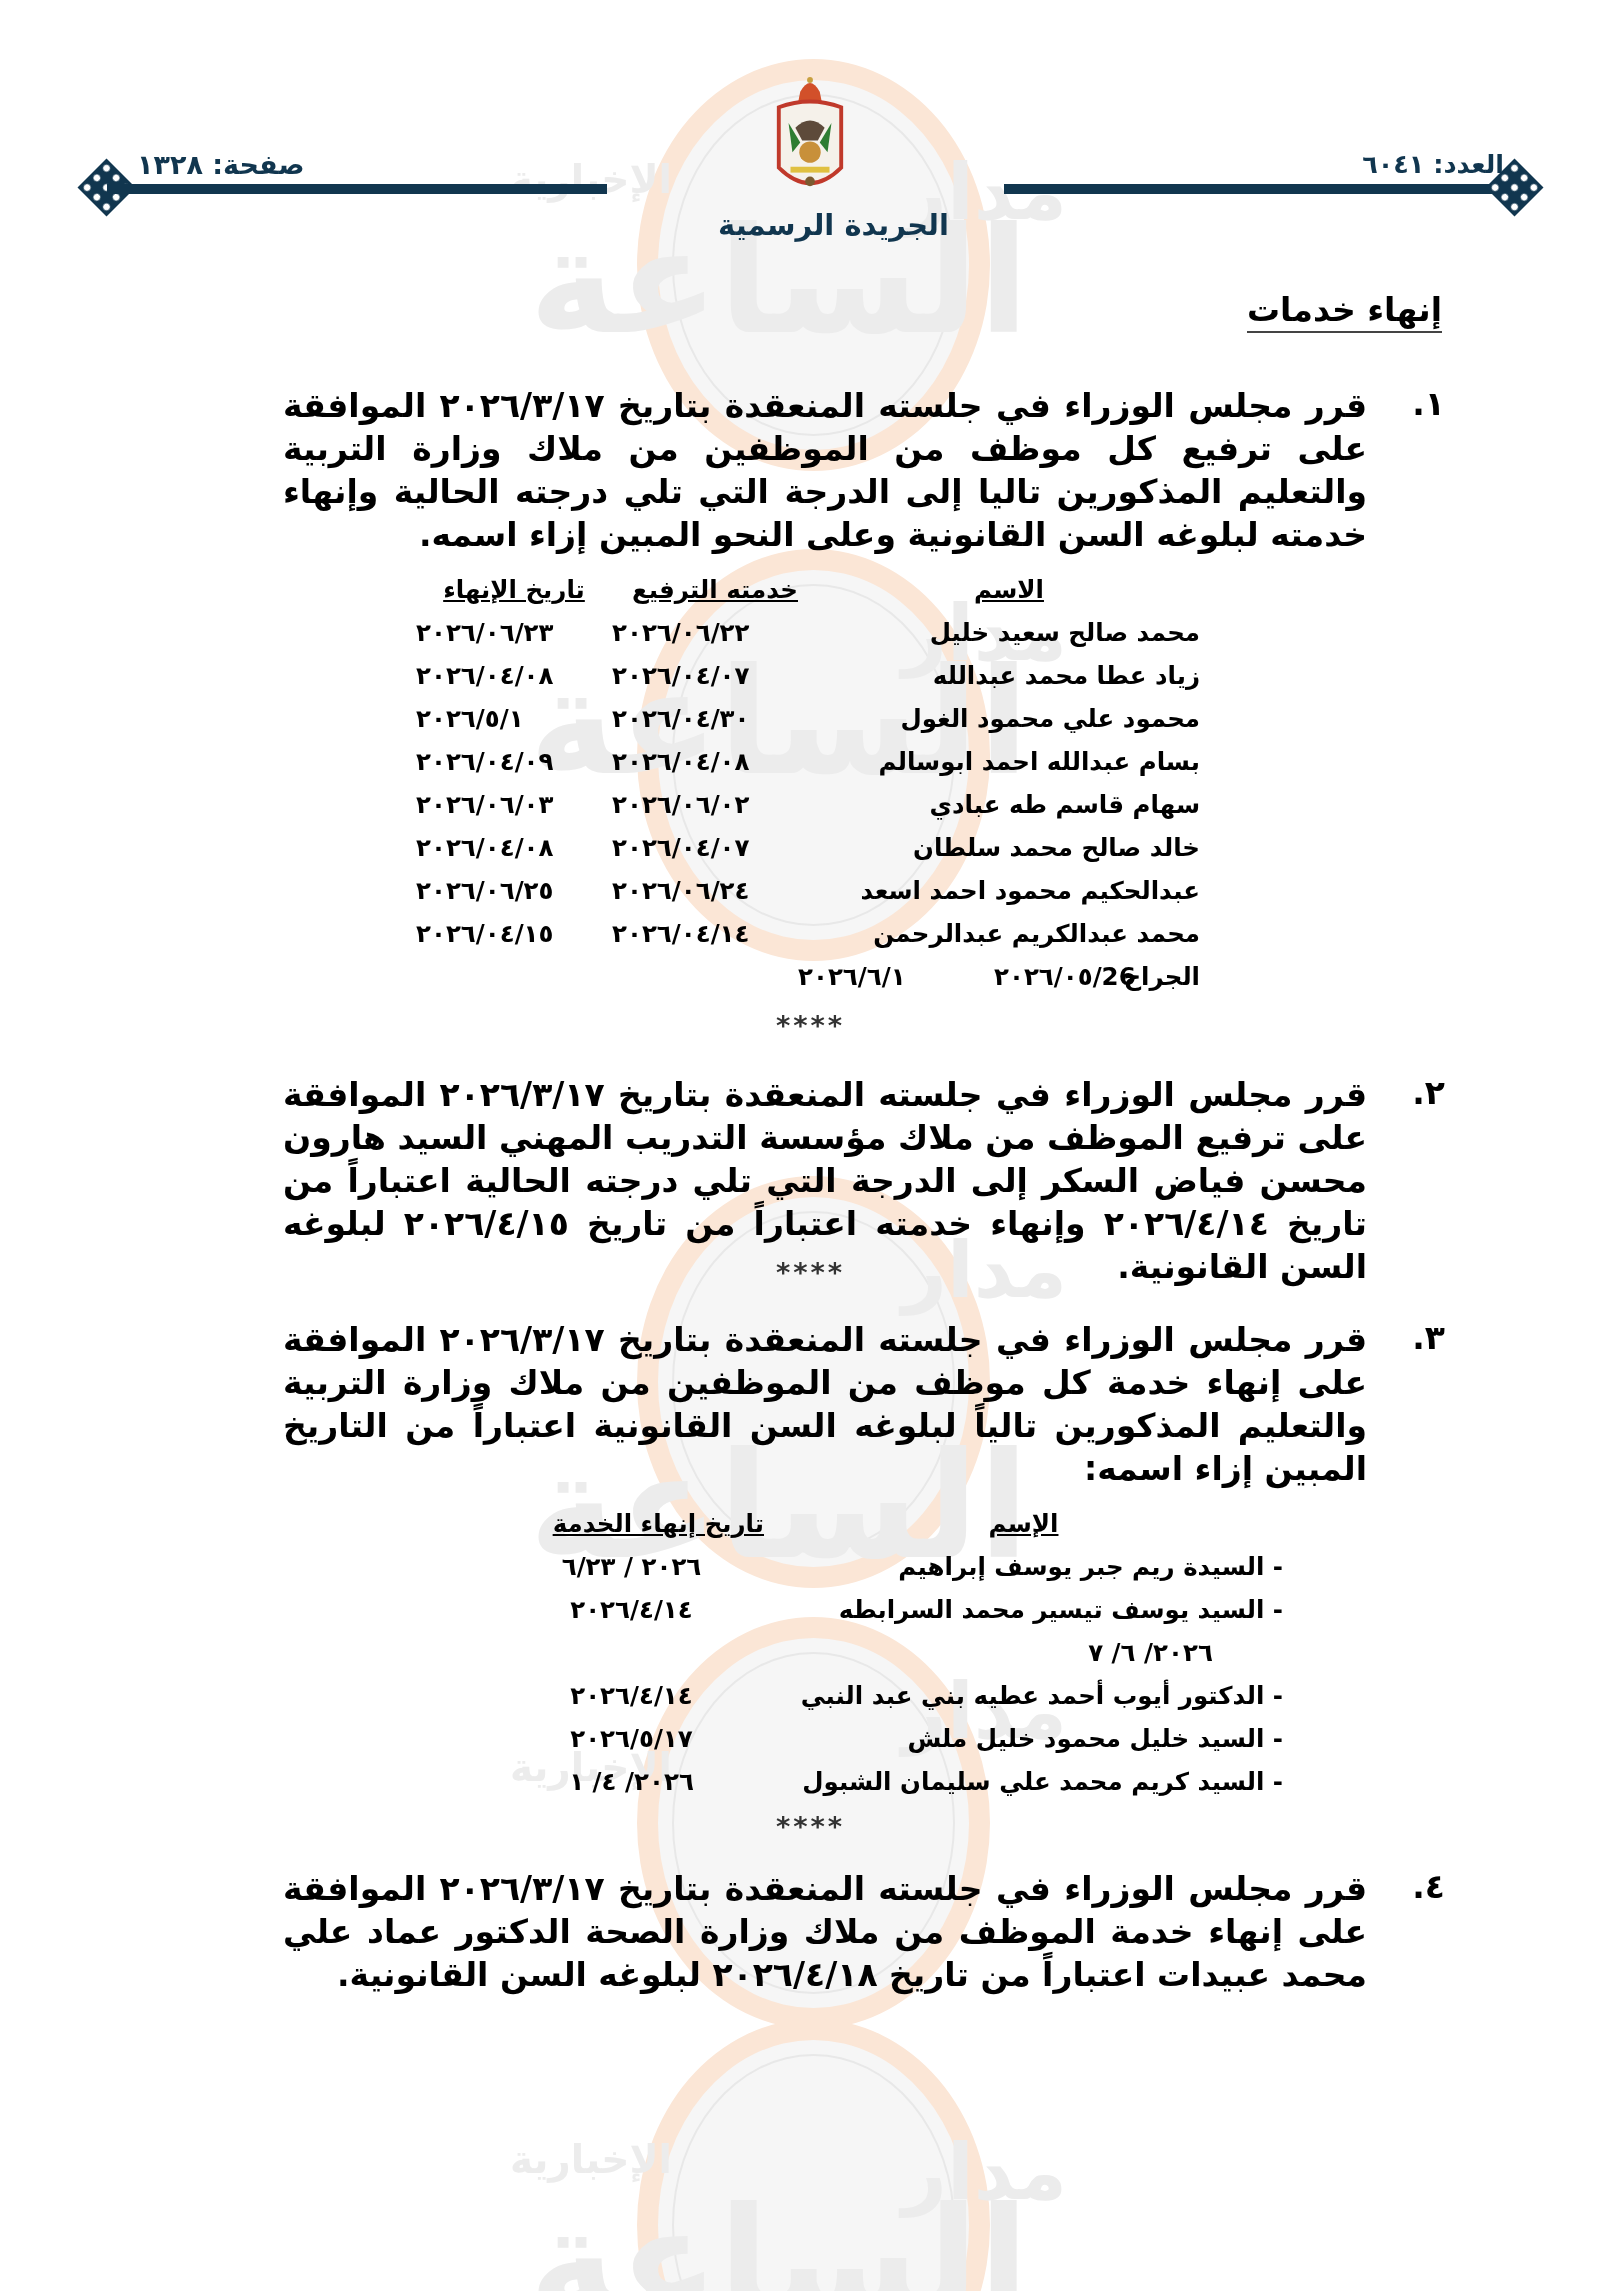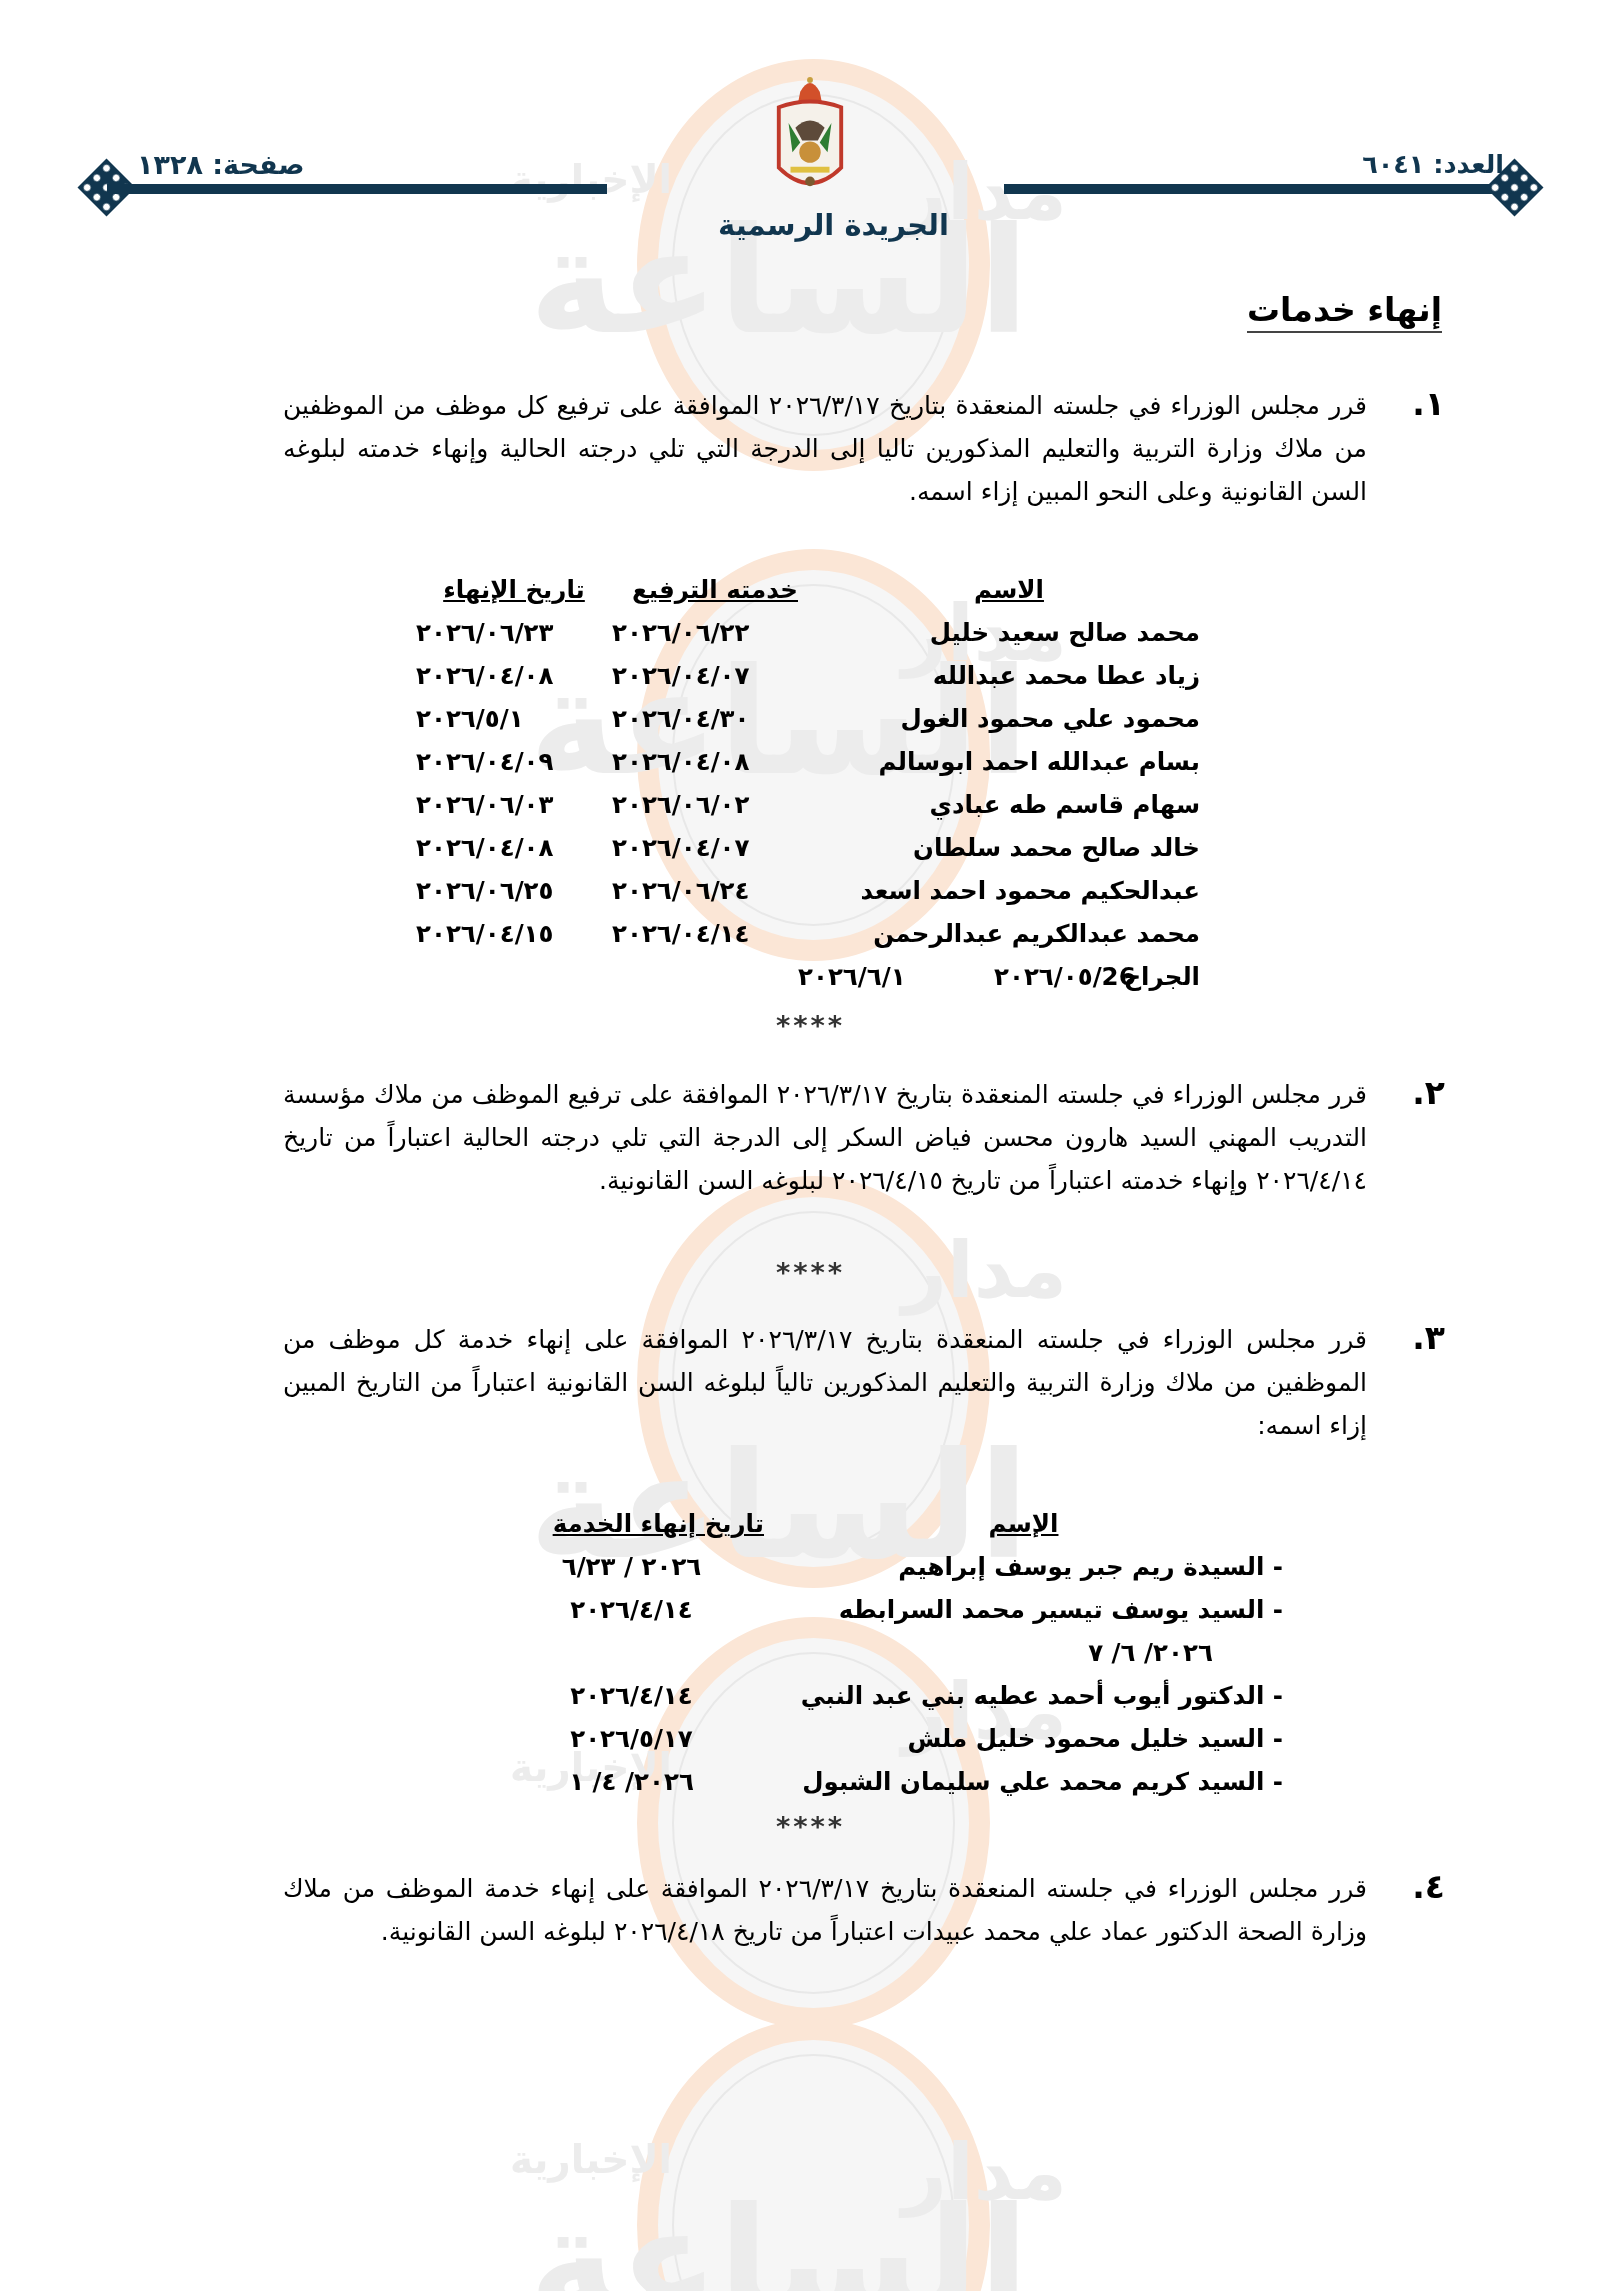--- a/index.html
+++ b/index.html
@@ -51,21 +51,21 @@
     }
     .section-title {
       position: absolute; top: 290px; right: 179px; font-size: 33px; font-weight: bold;
       direction: rtl; border-bottom: 2.9px double #444; padding-bottom: 2px; z-index: 2;
     }
     .item { position: absolute; right: 176px; width: 1196px; direction: rtl; z-index: 2; }
     .item .num {
       position: absolute; right: 0; top: 0; font-size: 33px; font-weight: bold; width: 49px;
     }
     .item .para {
-      margin-right: 78px; font-size: 25px; font-weight: normal; line-height: 43px;
+      margin-right: 78px; font-size: 33px; font-weight: bold; line-height: 43px;
       text-align: justify; text-align-last: right; margin-left: 34px;
     }
     .tbl { position: absolute; direction: rtl; z-index: 2; font-weight: bold; font-size: 24.5px; }
     .tbl .row { display: flex; height: 43px; line-height: 43px; }
     .tbl .hdr span { text-decoration: underline; }
     .stars {
       position: absolute; left: 0; right: 0; text-align: center; font-size: 27.4px;
       font-weight: bold; color: #333; letter-spacing: 2.9px; z-index: 2;
     }
     .num-rtl { direction: rtl; unicode-bidi: plaintext; }

